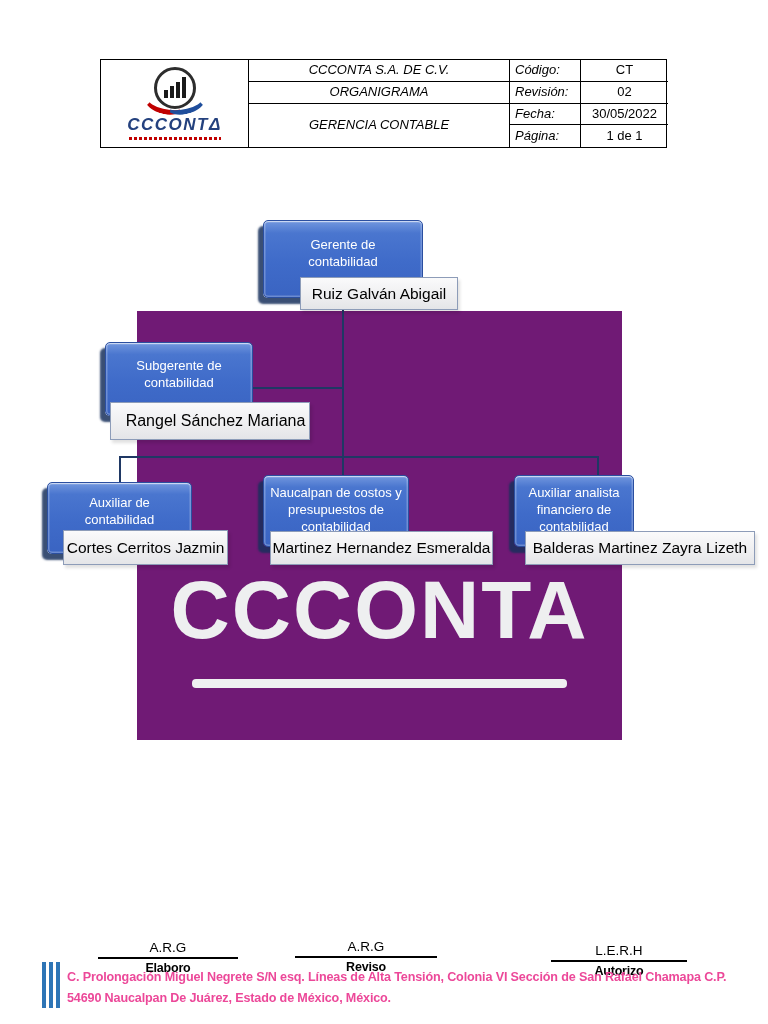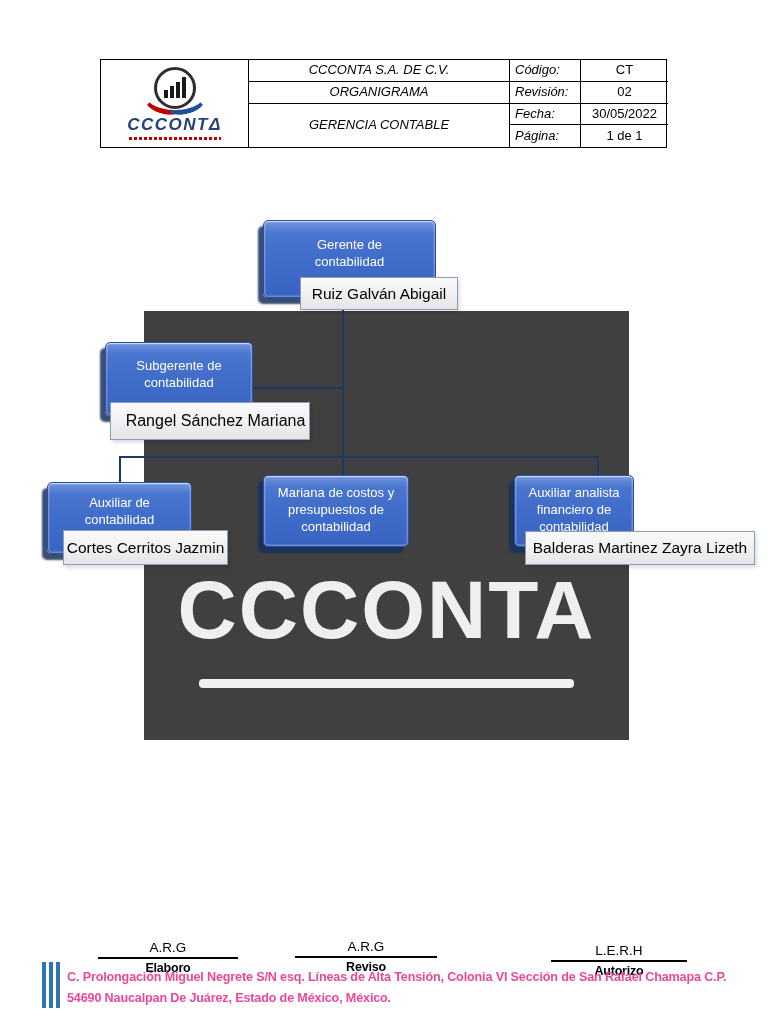--- a/index.html
+++ b/index.html
@@ -27,21 +27,21 @@
   .bar{width:4px;background:#1a1a1a;}
   .b1{height:8px}.b2{height:12px}.b3{height:16px}.b4{height:21px}
   .swoosh{position:absolute;width:34px;height:16px;border-radius:50%;}
   .swoosh.red{left:-12px;bottom:-8px;border-bottom:5px solid #c00000;border-left:3px solid transparent;border-right:2px solid transparent;transform:rotate(14deg);}
   .swoosh.blue{right:-12px;bottom:-8px;border-bottom:5px solid #1f4e9c;border-left:2px solid transparent;border-right:3px solid transparent;transform:rotate(-14deg);}
   .logo-word{margin-top:7px;font-weight:700;font-size:17px;letter-spacing:1.5px;color:#24417e;}
   .logo-tagline{margin-top:2px;width:92px;height:3px;
     background:repeating-linear-gradient(90deg,#c00000 0 3px,rgba(192,0,0,0) 3px 5px);}
 
   
-  .watermark-rect{position:absolute;left:144px;top:311px;width:485px;height:429px;background:#404040;}
+  .watermark-rect{position:absolute;left:137px;top:311px;width:485px;height:429px;background:#701a75;}
   .watermark-text{position:absolute;top:252px;left:0;width:100%;text-align:center;
     font-weight:700;font-size:82px;letter-spacing:2px;color:#eeeff0;user-select:none;}
   .watermark-tag{position:absolute;top:368px;left:55px;width:375px;height:9px;background:#eff0f1;border-radius:4px;}
 
   .conn{position:absolute;background:#1f3864;}
 
   .node{position:absolute;box-sizing:border-box;border-radius:5px;
     background:linear-gradient(180deg,#7297de 0%,#4a76cf 16%,#3f6bc9 55%,#3a64c2 100%);
     border:1px solid #2b4fa0;
     box-shadow:-5px 6px 2px rgba(24,48,92,0.85), inset 0 1px 0 rgba(255,255,255,0.5), inset 0 0 0 1.5px rgba(255,255,255,0.25);
@@ -103,36 +103,37 @@
     <div class="watermark-text">CCCONTA</div>
     <div class="watermark-tag"></div>
   </div>
 
   <div class="conn" style="left:342px;top:309px;width:2px;height:168px;"></div>
   <div class="conn" style="left:253px;top:387px;width:90px;height:2px;"></div>
   <div class="conn" style="left:119px;top:456px;width:480px;height:2px;"></div>
   <div class="conn" style="left:119px;top:456px;width:2px;height:28px;"></div>
   <div class="conn" style="left:597px;top:456px;width:2px;height:21px;"></div>
 
-  <div class="node" style="left:263px;top:220px;width:173px;height:78px;padding-bottom:12px;">Gerente de
+  <div class="node" style="left:263px;top:220px;width:160px;height:78px;padding-bottom:12px;">Gerente de
 contabilidad</div>
   <div class="node" style="left:105px;top:342px;width:148px;height:74px;padding-bottom:10px;">Subgerente de
 contabilidad</div>
   <div class="node" style="left:47px;top:482px;width:145px;height:72px;padding-bottom:14px;">Auxiliar de
 contabilidad</div>
-  <div class="node" style="left:263px;top:475px;width:146px;height:72px;padding-bottom:4px;">Mariana de costos y
+  <div class="node" style="left:263px;top:475px;width:146px;height:72px;padding-bottom:4px;">Naucalpan de costos y
 presupuestos de
 contabilidad</div>
   <div class="node" style="left:514px;top:475px;width:120px;height:72px;padding-bottom:4px;">Auxiliar  analista
 financiero de
 contabilidad</div>
 
   <div class="name" style="left:300px;top:277px;width:158px;height:33px;">Ruiz Galván Abigail</div>
   <div class="name" style="left:110px;top:402px;width:200px;height:38px;font-size:16px;padding-left:11px;">Rangel Sánchez Mariana</div>
   <div class="name" style="left:63px;top:530px;width:165px;height:35px;">Cortes Cerritos Jazmin</div>
+  <div class="name" style="left:270px;top:531px;width:223px;height:34px;">Martinez Hernandez Esmeralda</div>
   <div class="name" style="left:525px;top:531px;width:230px;height:34px;">Balderas Martinez Zayra Lizeth</div>
 
   <div class="sig" style="left:98px;top:940px;width:140px;">
     <div class="sig-initials">A.R.G</div>
     <div class="sig-label">Elaboro</div>
   </div>
   <div class="sig" style="left:295px;top:939px;width:142px;">
     <div class="sig-initials">A.R.G</div>
     <div class="sig-label">Reviso</div>
   </div>

